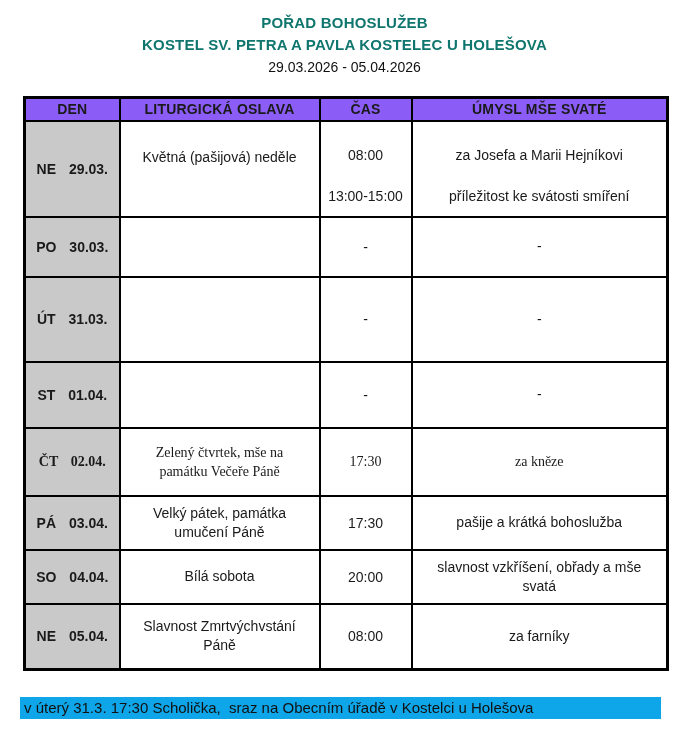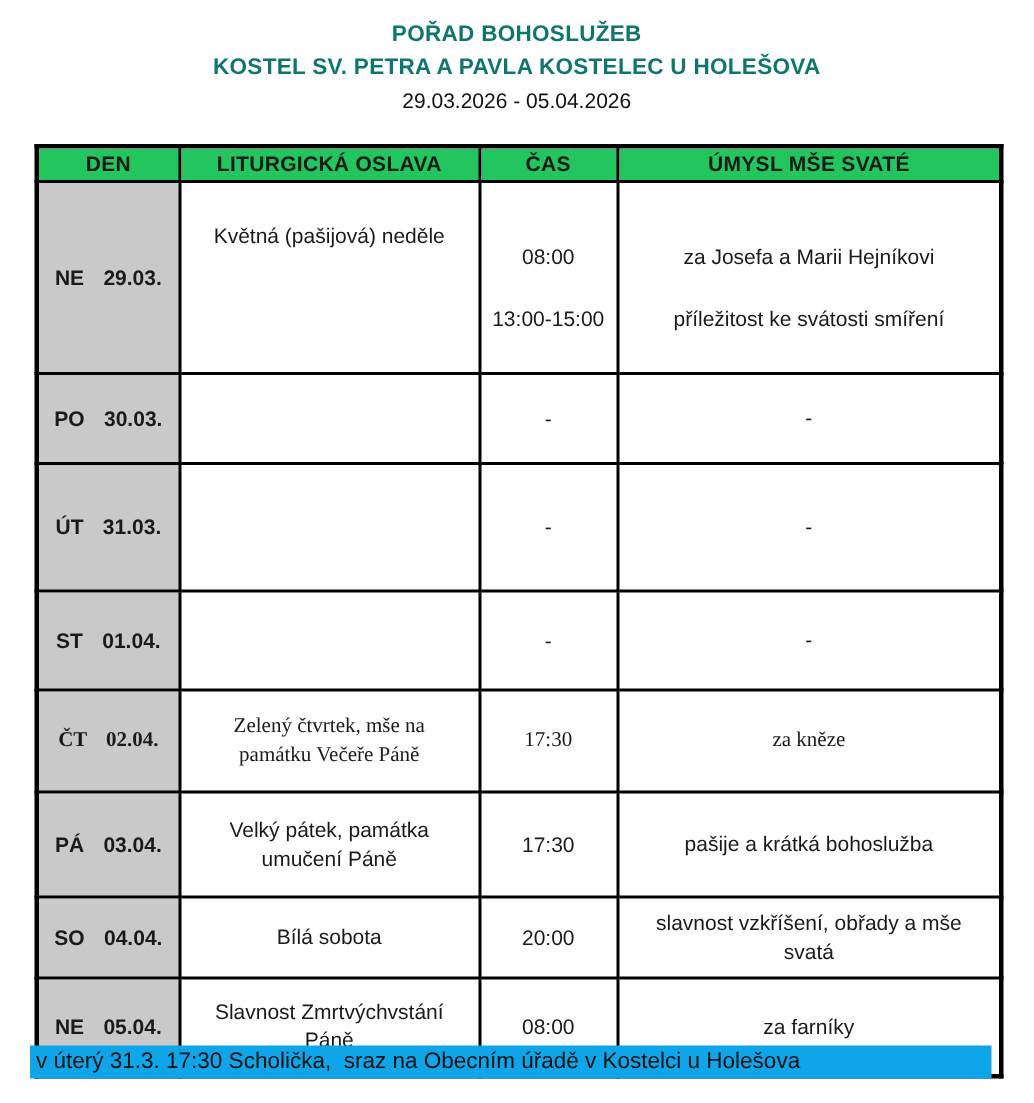--- a/index.html
+++ b/index.html
@@ -35,45 +35,45 @@
 
   th, td {
     border: 2px solid #000;
     font-size: 14px;
     text-align: center;
     vertical-align: middle;
     overflow: hidden;
   }
   thead tr { height: 23px; }
   th {
-    background: #22c55e;
+    background: #8b5cf6;
     font-weight: bold;
     font-size: 14px;
     letter-spacing: 0.2px;
     padding: 1px 0 2px;
   }
   td.day-cell {
     background: #c9c9c9;
     font-weight: bold;
     white-space: nowrap;
   }
   .day-abbr { display: inline-block; }
   .day-date { display: inline-block; margin-left: 9px; }
 
   td.celebration-cell { padding: 2px 10px; line-height: 19px; }
   td.intention-cell   { padding: 2px 12px; line-height: 19px; }
-  td.time-cell        { padding: 18px 2px; margin-left: 48px; }
+  td.time-cell        { padding: 2px 2px; margin-left: 48px; }
 
   
   tr.r1 { height: 96px; }
   tr.r2 { height: 60px; }
   tr.r3 { height: 85px; }
   tr.r4 { height: 66px; }
   tr.r5 { height: 68px; font-family: Liberation Serif, serif; }
-  tr.r6 { height: 70px; }
+  tr.r6 { height: 54px; }
   tr.r7 { height: 54px; }
   tr.r8 { height: 66px; }
 
   
   tr.r1 td.celebration-cell { vertical-align: top; margin-top: 48px; }
   tr.r1 td.celebration-cell .single-top { padding-top: 24px; }
   .split {
     height: 90px;
     display: flex; flex-direction: column;
     justify-content: space-between; align-items: center;

